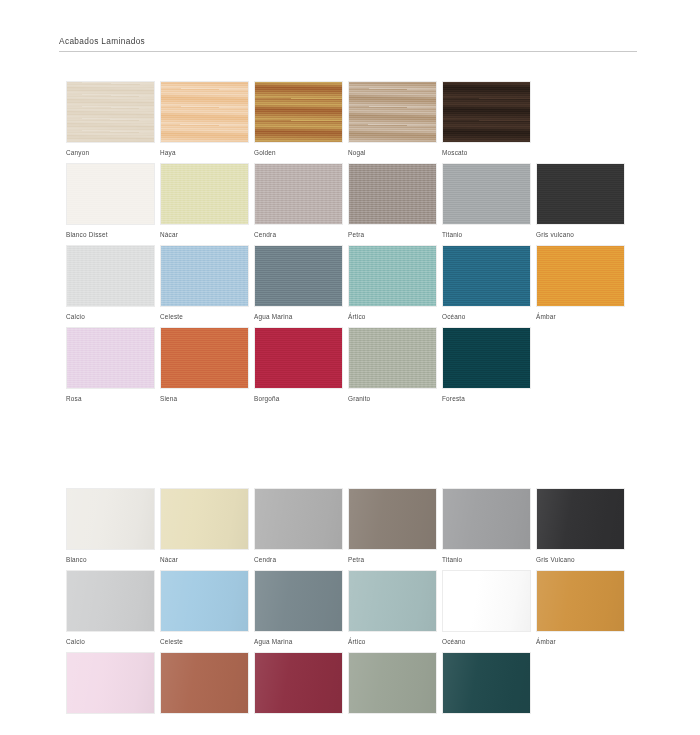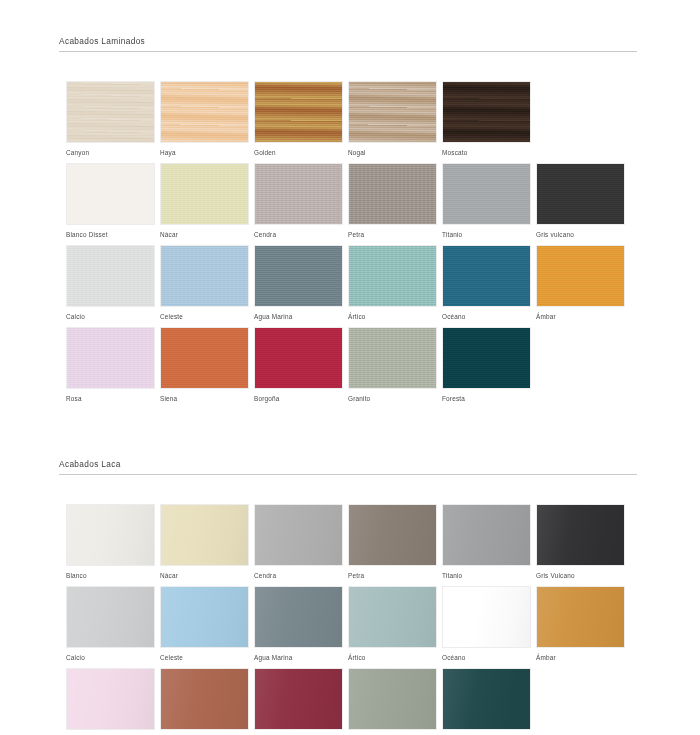--- a/index.html
+++ b/index.html
@@ -290,23 +290,20 @@
             <div class="swatch" style="background: rgb(12, 64, 72);">
               <div class="tex tex-linen-soft"></div>
             </div>
             <div class="label">Foresta</div>
           </div>
         </div>
       </div>
   </div>
 
   <div class="section" id="sec-laca" style="top:459px;">
-    <div class="section-head">
-      <div class="section-title">Acabados Laca</div>
-    </div>
     <div class="grid" id="grid-laca" style="margin-top:29px;">
         <div class="row">
           <div class="cell" style="left: 66px;">
             <div class="swatch" style="background: rgb(238, 236, 231);">
               <div class="tex tex-lacquer"></div>
             </div>
             <div class="label">Blanco</div>
           </div>
           <div class="cell" style="left: 160px;">
             <div class="swatch" style="background: rgb(232, 224, 189);">

